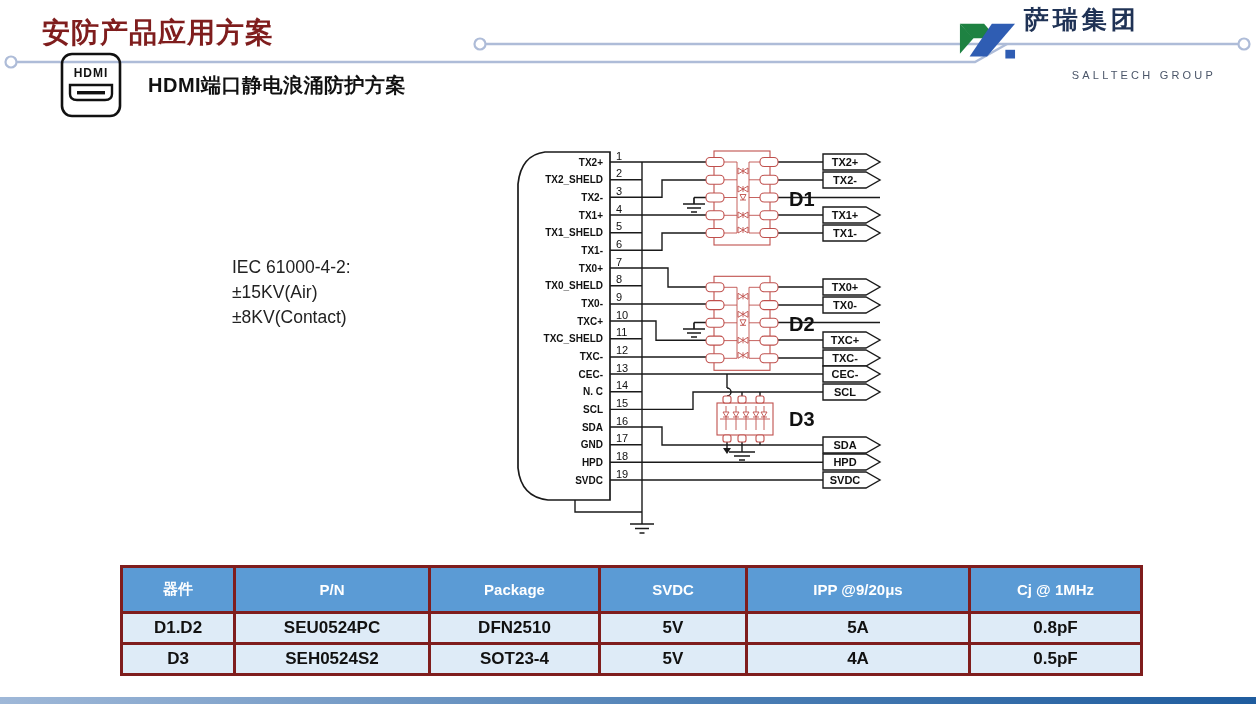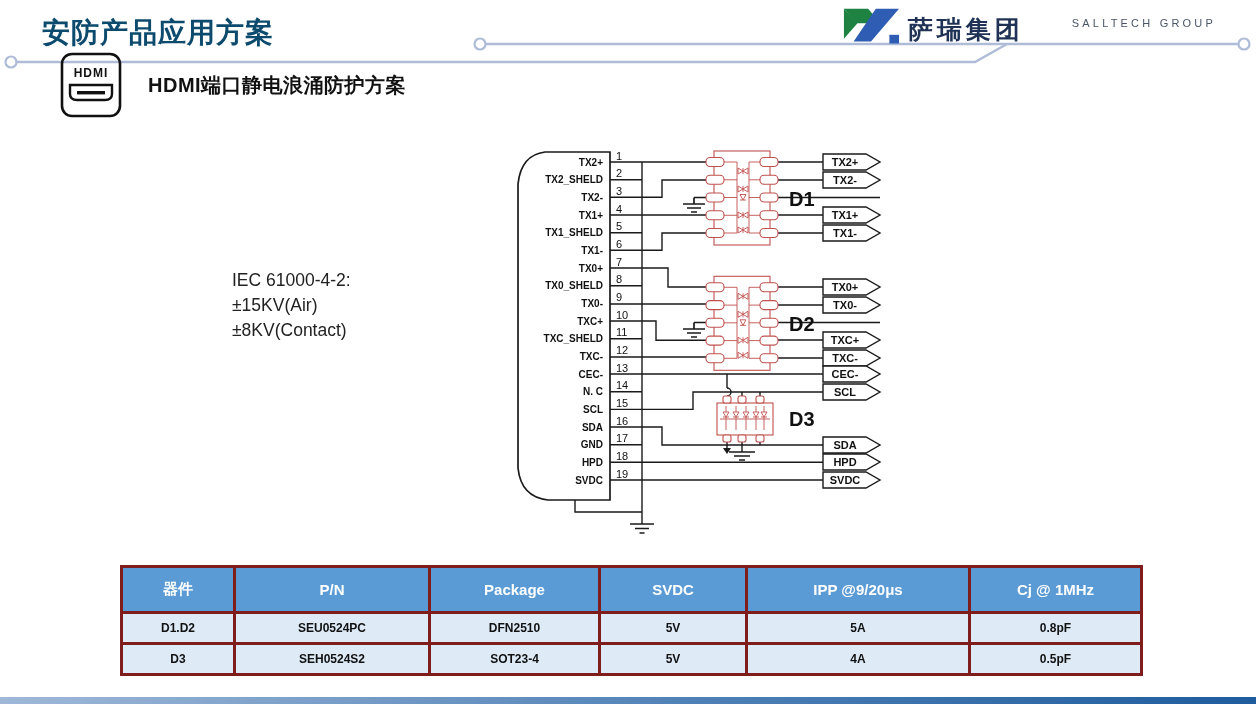--- a/index.html
+++ b/index.html
@@ -4,53 +4,53 @@
 <style>
   html,body{margin:0;padding:0;background:#fff;}
   *{box-sizing:border-box;}
   .slide{
     position:relative;width:1256px;height:704px;background:#ffffff;overflow:hidden;
     font-family:"Liberation Sans",sans-serif;
   }
   
   .page-title{
     position:absolute;left:42px;top:14px;margin:0;
-    font-size:28px;font-weight:bold;color:#0c4a6e;letter-spacing:1px;
+    font-size:28px;font-weight:bold;color:#7f1d1d;letter-spacing:1px;
   }
   .decor-svg{position:absolute;left:0;top:0;pointer-events:none;}
   .logo{position:absolute;right:40px;top:6px;display:flex;align-items:center;gap:8px;}
-  .logo-text{display:flex;flex-direction:row;line-height:1.05;}
+  .logo-text{display:flex;flex-direction:column;line-height:1.05;gap:36px;}
   .logo-cn{font-size:25px;font-weight:bold;color:#1f3255;letter-spacing:4px;}
   .logo-en{font-size:11px;color:#4a5568;letter-spacing:3.2px;margin-top:2px;margin-left:48px;}
   
   .section-head{position:absolute;left:60px;top:52px;display:flex;align-items:center;gap:26px;}
   .section-title{font-size:20px;font-weight:bold;color:#111;margin:0;letter-spacing:0.5px;}
   
   .spec-note{
-    position:absolute;left:232px;top:268px;font-size:17.5px;color:#222;line-height:1.42;
+    position:absolute;left:232px;top:255px;font-size:17.5px;color:#222;line-height:1.42;
   }
   
   .pin-label{font:bold 10px "Liberation Sans",sans-serif;fill:#111;}
   .pin-num{font:11px "Liberation Sans",sans-serif;fill:#111;}
   .arrow-label{font:bold 11px "Liberation Sans",sans-serif;fill:#111;}
   .dev-label{font:bold 20px "Liberation Sans",sans-serif;fill:#111;}
   
   .spec-table{
     position:absolute;left:120px;top:565px;width:1020px;
     border-collapse:collapse;table-layout:fixed;
   }
   .spec-table th,.spec-table td{
     border:3px solid #7f1d1d;text-align:center;vertical-align:middle;
     font-family:"Liberation Sans",sans-serif;
   }
   .spec-table thead th{
     background:#5b9bd5;color:#ffffff;font-size:15px;font-weight:bold;height:46px;
   }
   .spec-table tbody td{
-    background:#deebf7;color:#111;font-size:12px;font-weight:bold;height:31px;
+    background:#deebf7;color:#111;font-size:17px;font-weight:bold;height:31px;
   }
   
   .footer-bar{
     position:absolute;left:0;right:0;bottom:0;height:7px;
     background:linear-gradient(to right,#9fb8d8,#4f81b6 55%,#1f5c9e);
   }
 </style>
 </head>
 <body>
 

